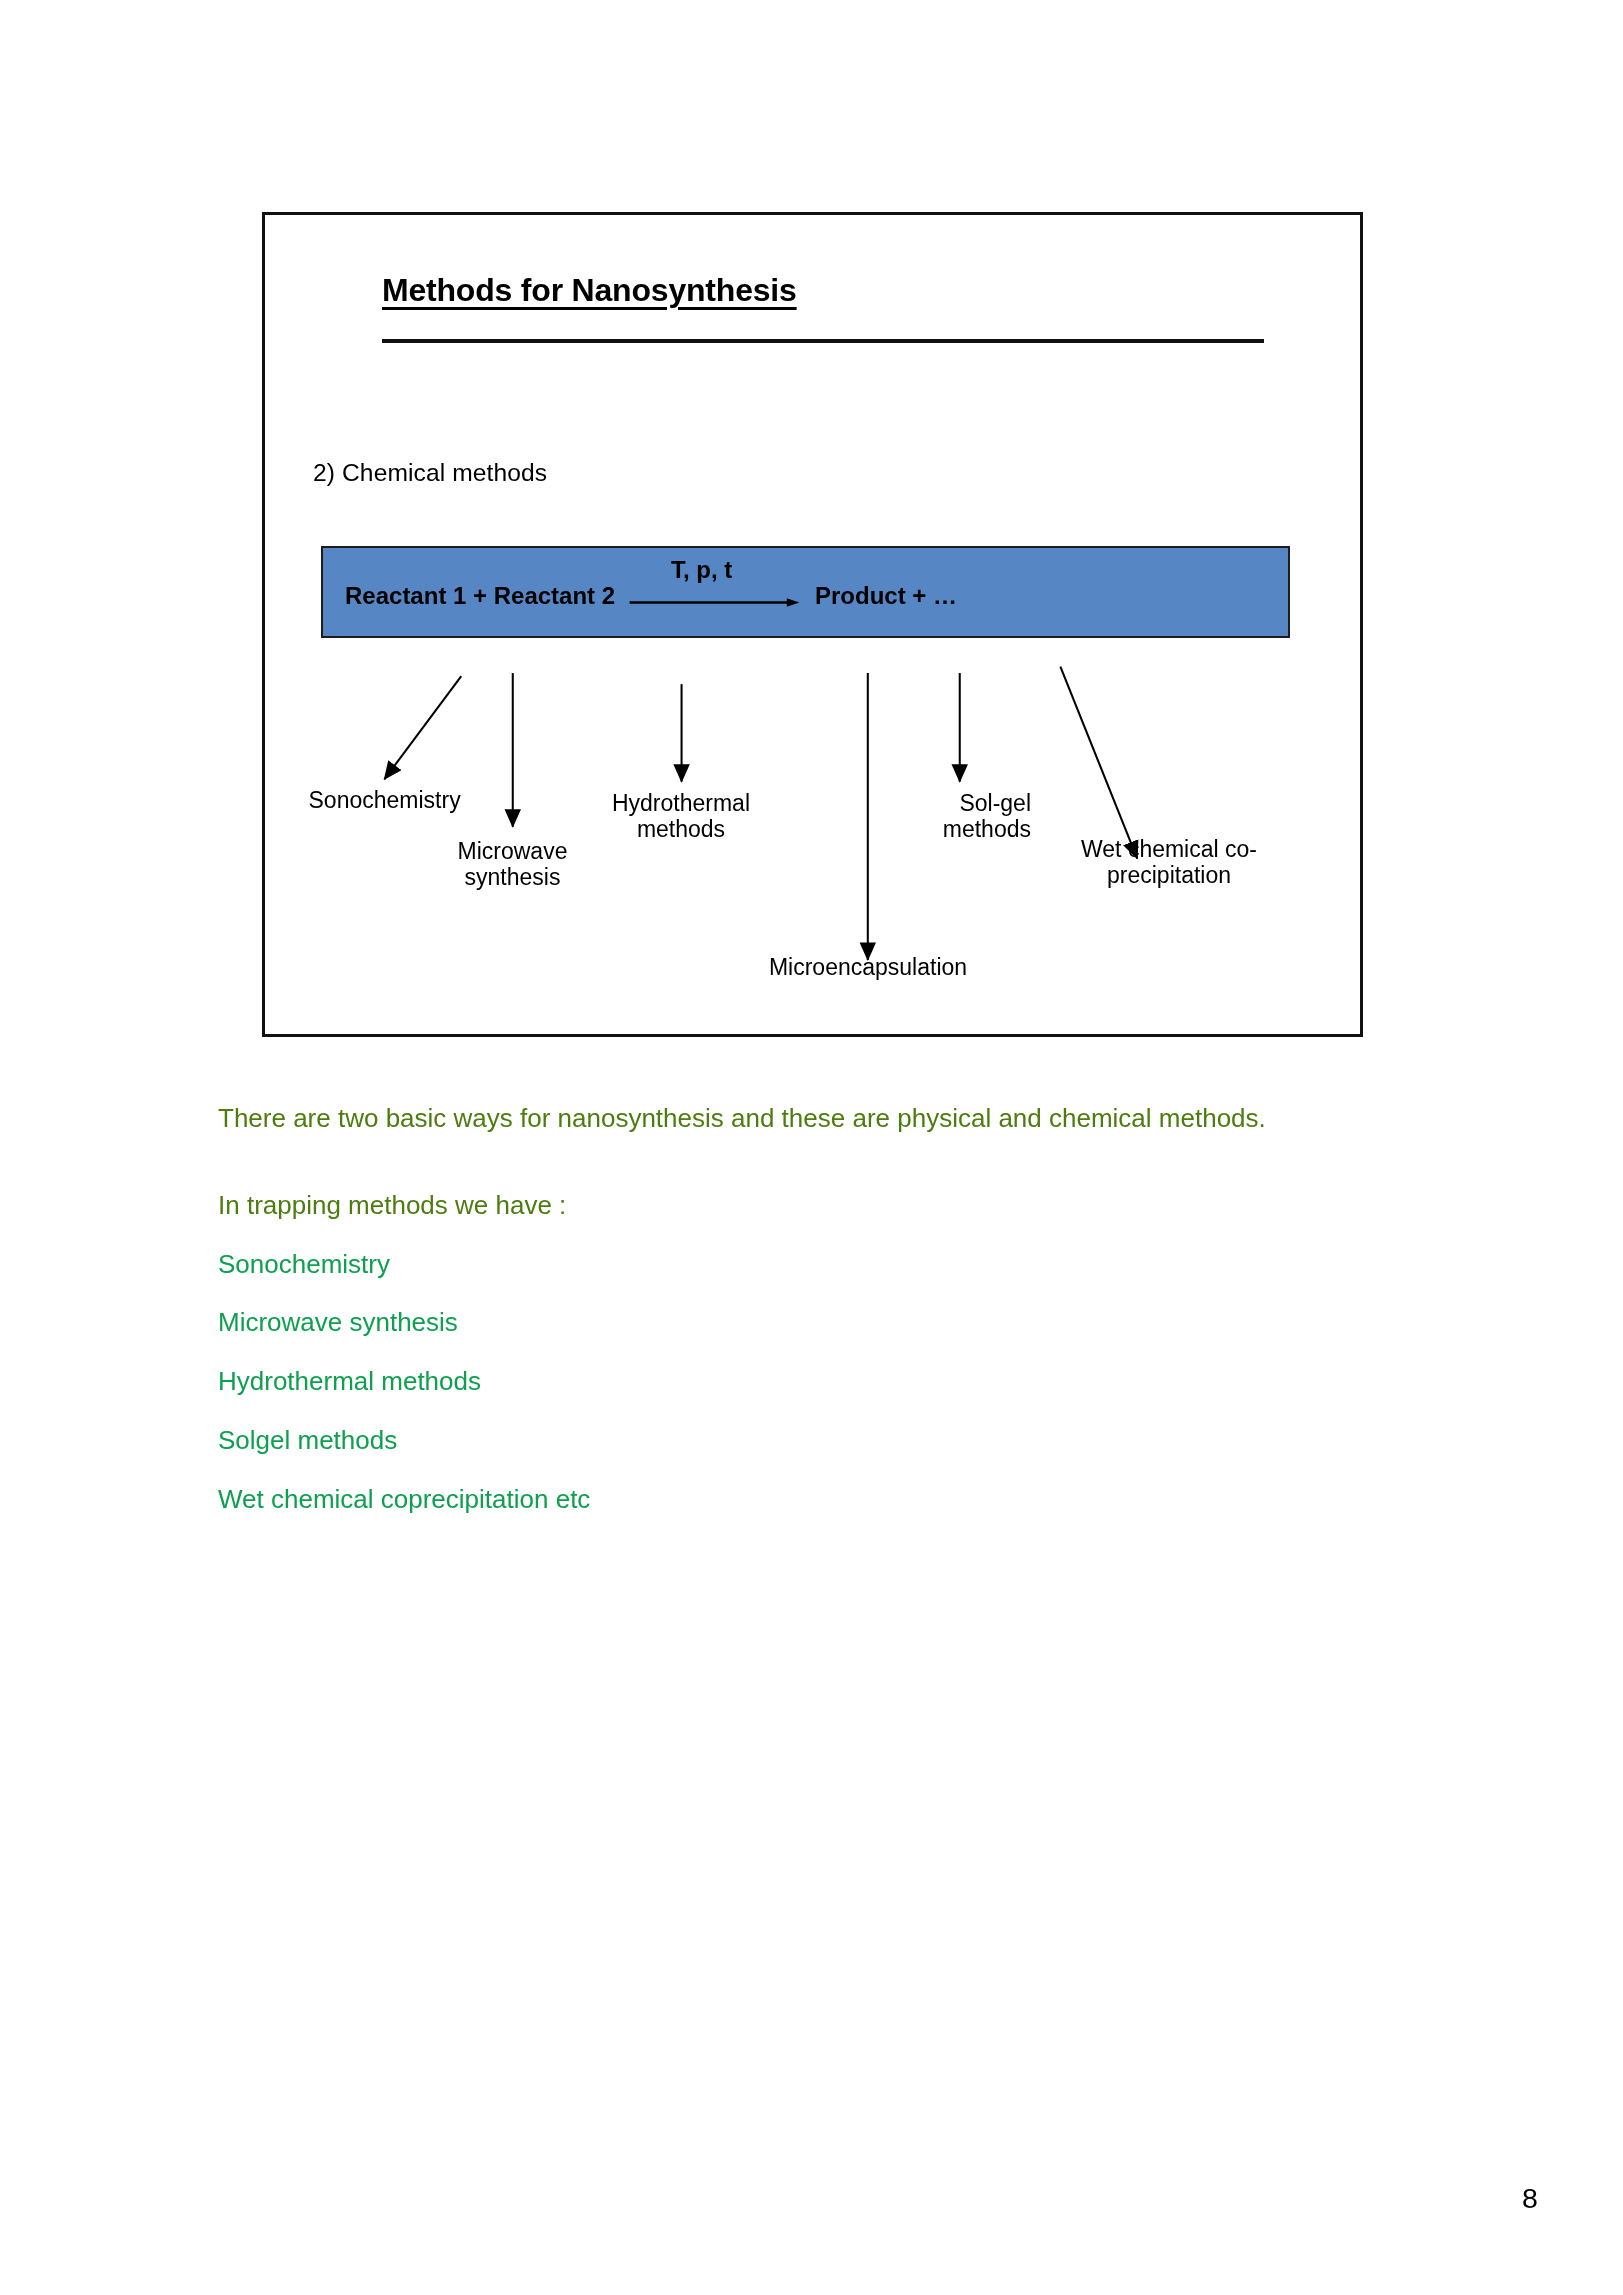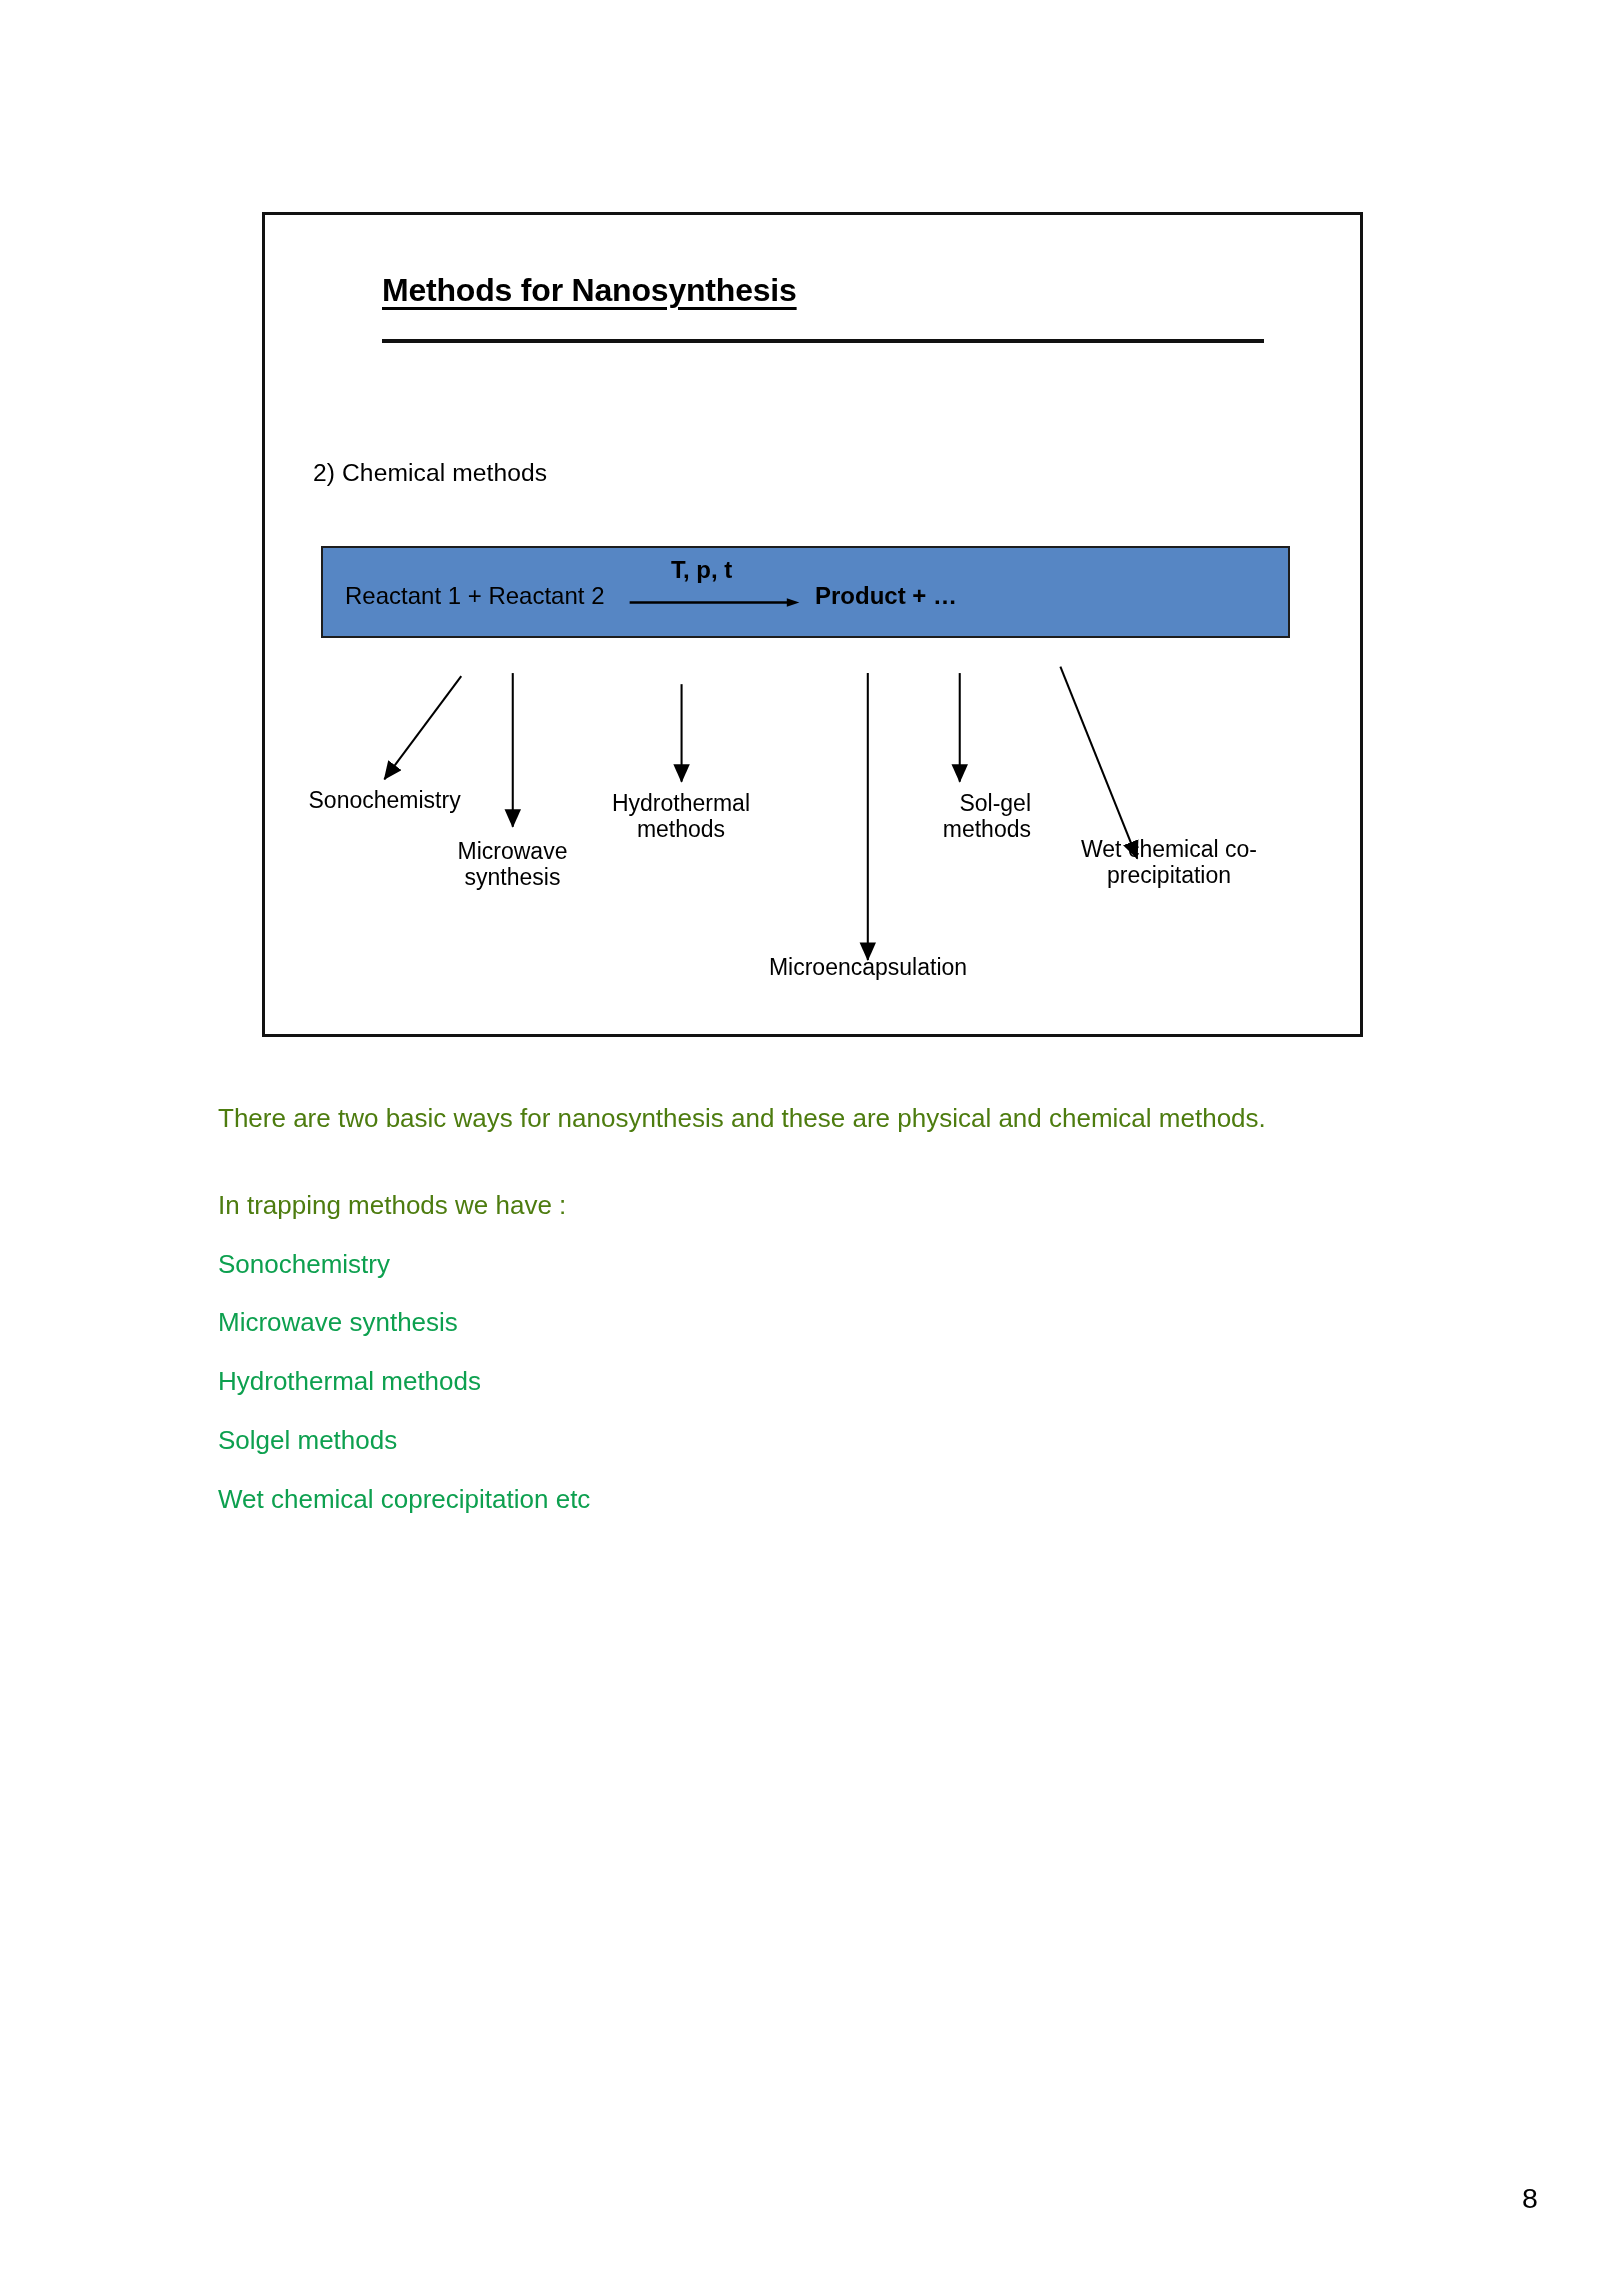--- a/index.html
+++ b/index.html
@@ -69,21 +69,21 @@
     height: 92px;
     background: #5686c4;
     border: 2.4px solid #1d1d1d;
     box-sizing: border-box;
   }
   #reactants {
     position: absolute;
     left: 22px;
     top: 34px;
     font-size: 24px;
-    font-weight: normal;
+    font-weight: bold;
     white-space: nowrap;
   }
   #conditions {
     position: absolute;
     left: 348px;
     top: 8px;
     font-size: 24px;
     font-weight: bold;
     white-space: nowrap;
     text-align: center;

